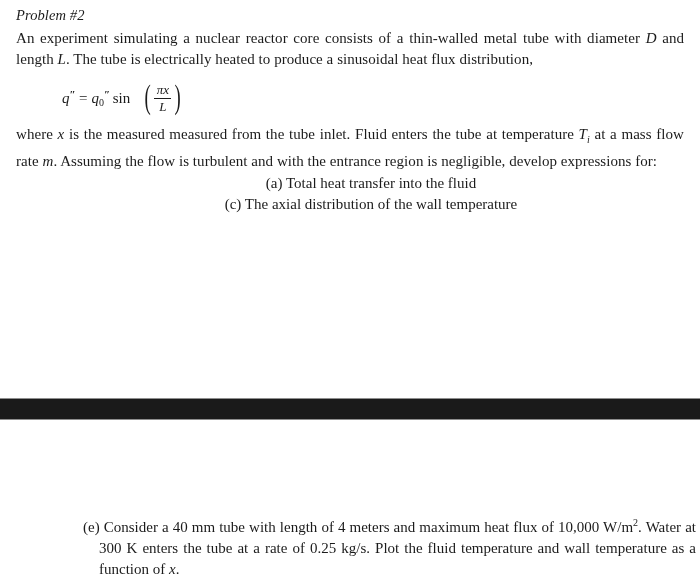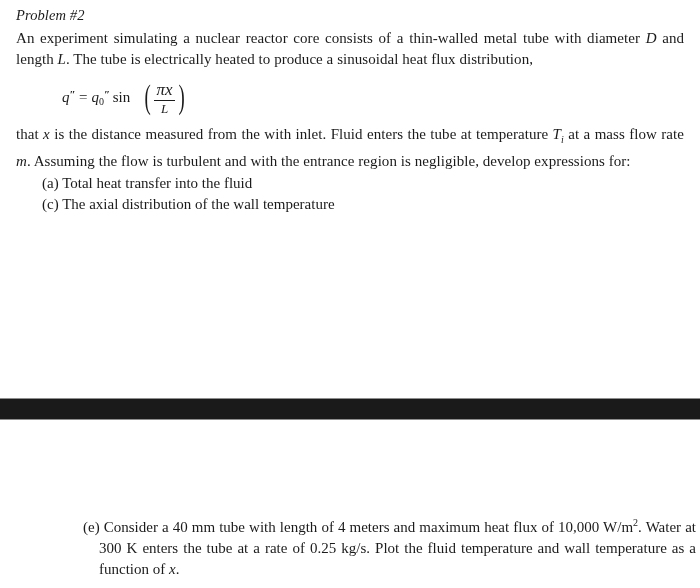--- a/index.html
+++ b/index.html
@@ -105,40 +105,41 @@
   .frac {
     display: inline-flex;
     flex-direction: column;
     align-items: center;
     vertical-align: middle;
     margin: 0 1px;
     line-height: 1.05;
   }
   .frac .num {
     font-style: italic;
-    font-size: 17px;
+    font-size: 13px;
     padding: 0 2px 1px 2px;
   }
   .frac .bar {
     width: 100%;
     min-width: 17px;
     height: 1px;
     background: #1b1b1b;
   }
   .frac .den {
     font-style: italic;
     font-size: 13px;
     padding: 1px 2px 0 2px;
   }
 
   
   .sub-list {
     margin: 2px 0 0 0;
     padding: 0;
     list-style: none;
+    text-align: center;
   }
   .sub-list li {
     font-size: 15px;
     line-height: 20.5px;
     margin-left: 42px;
     white-space: nowrap;
   }
 
   
   .divider-bar {
@@ -206,21 +207,21 @@
         <span class="paren">(</span>
         <span class="frac">
           <span class="num">πx</span>
           <span class="bar"></span>
           <span class="den">L</span>
         </span>
         <span class="paren">)</span>
       </span>
     </div>
 
-    <p class="body-par"><span>that </span><span class="it">x</span><span> is the distance measured from the with inlet.  Fluid enters the tube at temperature </span><span class="it">T</span><sub class="sb">i</sub><span> at a mass flow rate </span><span class="it">m</span><span>.  Assuming the flow is turbulent and with the entrance region is negligible, develop expressions for:</span></p>
+    <p class="body-par"><span>where </span><span class="it">x</span><span> is the measured measured from the tube inlet.  Fluid enters the tube at temperature </span><span class="it">T</span><sub class="sb">i</sub><span> at a mass flow rate </span><span class="it">m</span><span>.  Assuming the flow is turbulent and with the entrance region is negligible, develop expressions for:</span></p>
 
     <ul class="sub-list">
       <li><span>(a)</span>
         <span>Total heat transfer into the fluid</span></li>
       <li><span>(c)</span>
         <span>The axial distribution of the wall temperature</span></li>
     </ul>
 
   </div>
 

